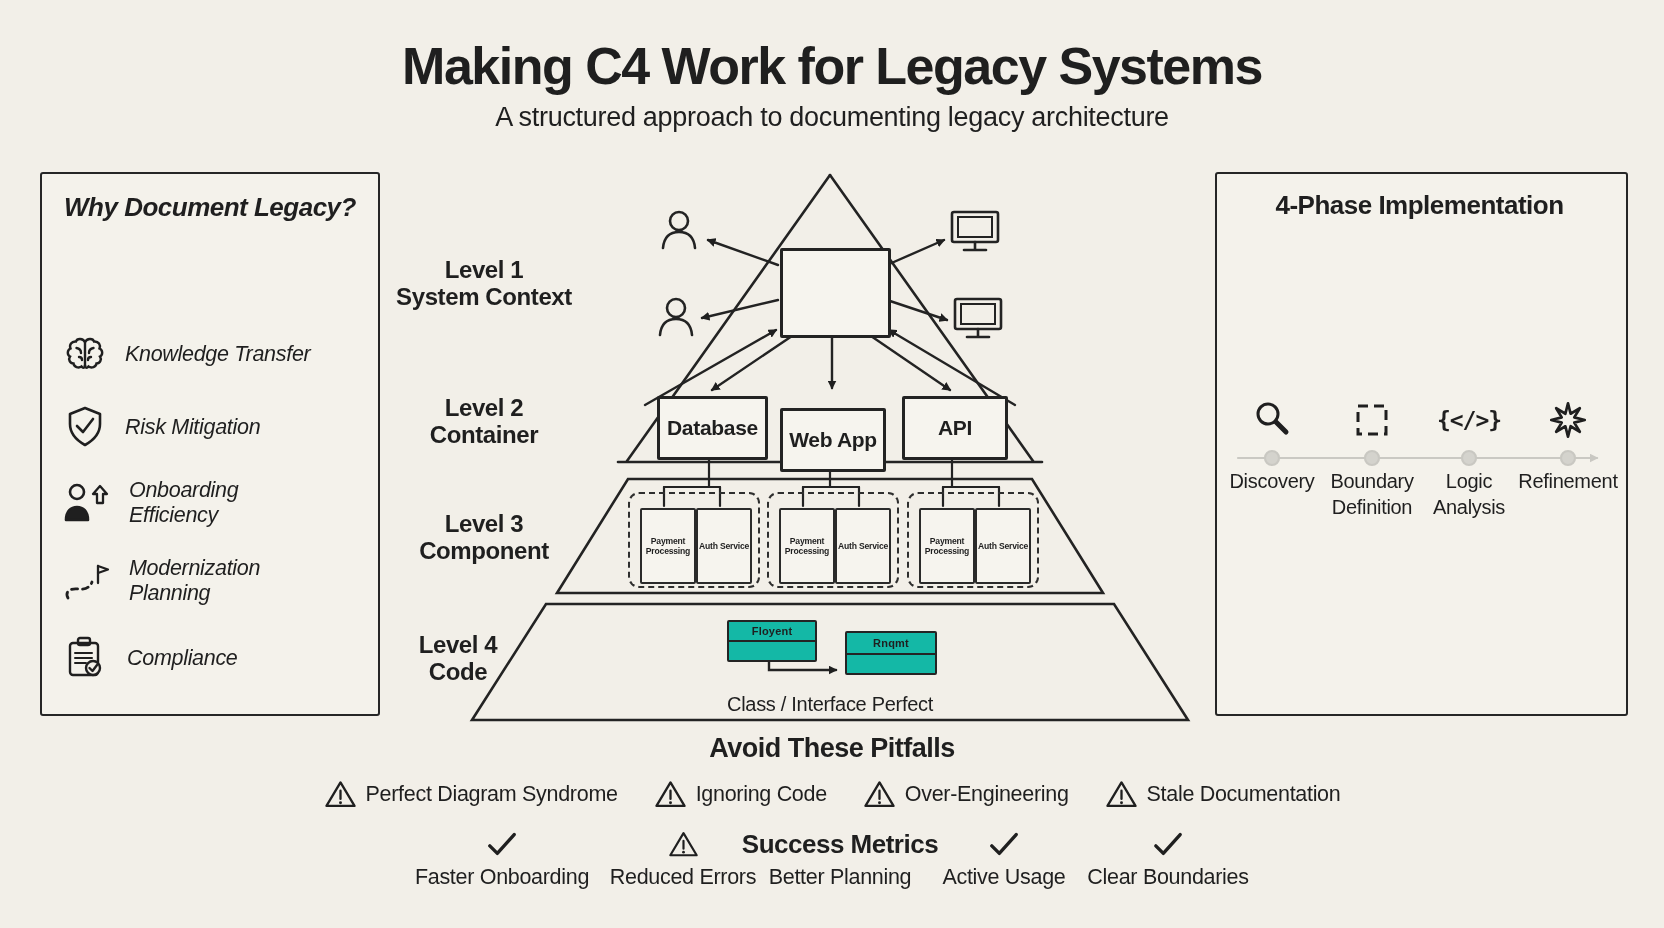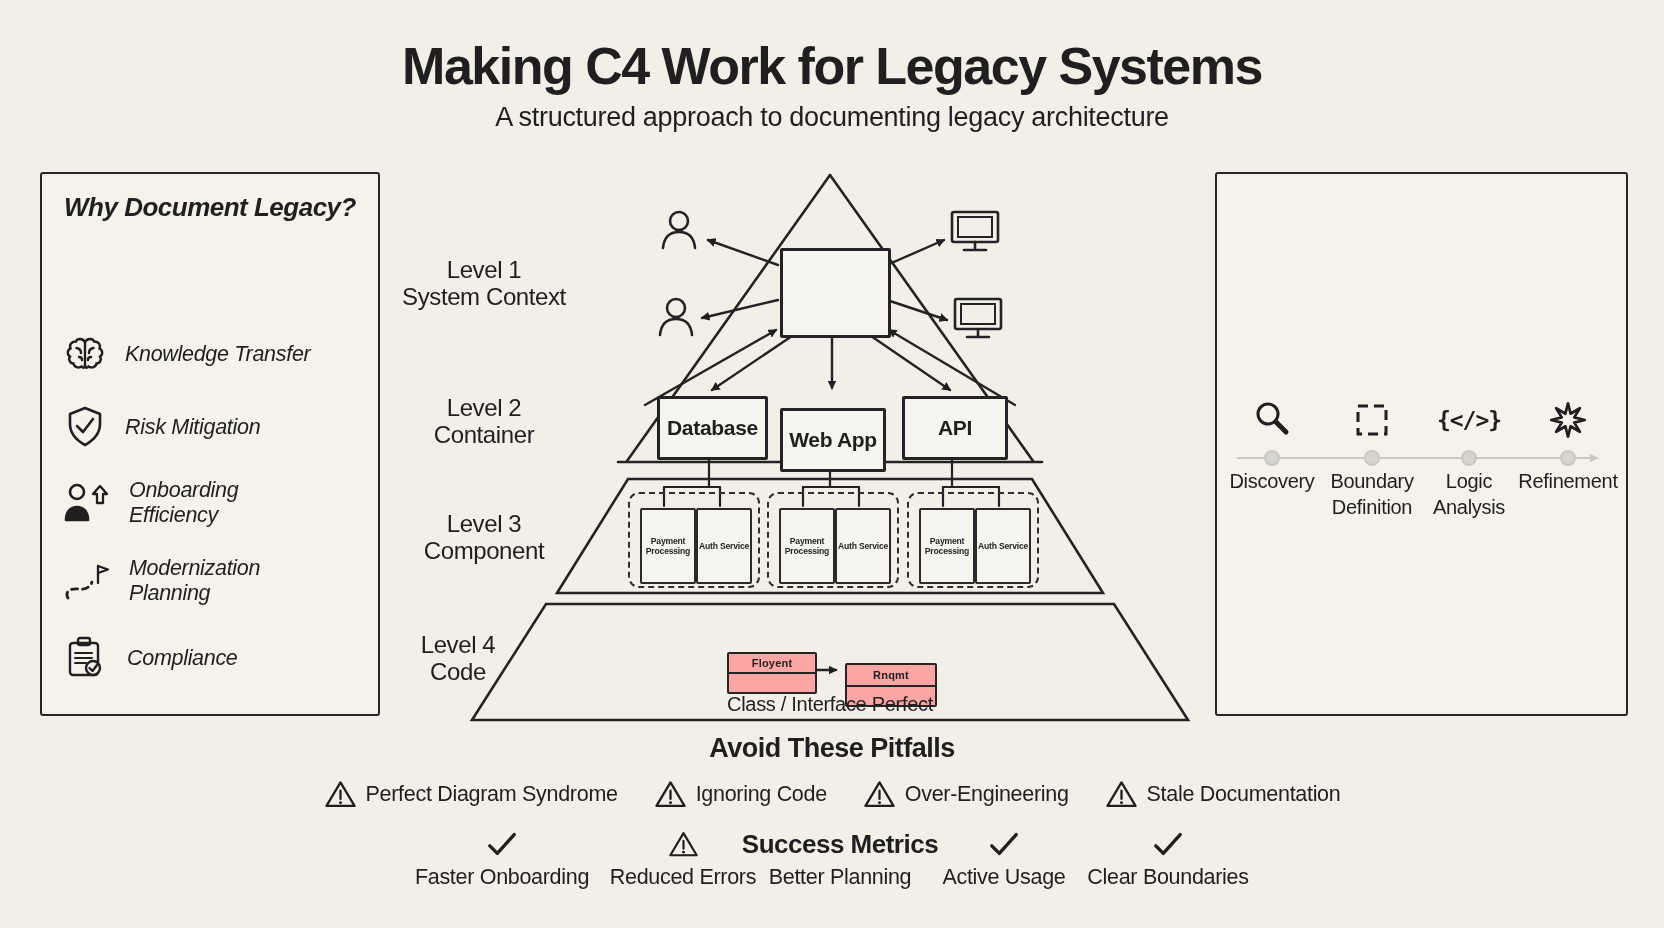--- a/index.html
+++ b/index.html
@@ -9,29 +9,29 @@
     font-family:"Liberation Sans","DejaVu Sans",sans-serif;
   }
   .abs{position:absolute;}
   .underlay{position:absolute;left:0;top:0;width:1664px;height:928px;}
   .title{left:0;top:36px;width:1664px;text-align:center;font-size:52px;font-weight:700;letter-spacing:-1.5px;}
   .subtitle{left:0;top:102px;width:1664px;text-align:center;font-size:27px;font-weight:400;letter-spacing:-0.3px;}
   .panel{border:2.5px solid #262626;border-radius:3px;background:#f4f2ebcc;}
   .panel-title{text-align:center;font-size:26px;font-weight:700;letter-spacing:-0.5px;}
   .wd-item{display:flex;align-items:center;gap:17px;}
   .wd-label{font-size:21.5px;line-height:25px;font-weight:500;width:196px;letter-spacing:-0.3px;}
-  .lvl-label{text-align:center;font-size:24px;font-weight:400;line-height:27px;letter-spacing:-0.4px;}
+  .lvl-label{text-align:center;font-size:24px;font-weight:700;line-height:27px;letter-spacing:-0.4px;}
   .box{border:3px solid #232323;border-radius:2px;background:#f6f4ee;
        display:flex;align-items:center;justify-content:center;
        font-weight:700;font-size:21px;letter-spacing:-0.3px;}
   .group{border:2px dashed #2e2e2e;border-radius:11px;background:transparent;}
   .comp{border:2px solid #2a2a2a;border-radius:2px;background:#f6f4ee;
         display:flex;align-items:center;justify-content:center;text-align:center;
         font-size:8.6px;font-weight:700;line-height:10.5px;letter-spacing:-0.2px;}
-  .uml{border:2.5px solid #242424;border-radius:2px;background:#fca5a5;margin-top:32px;}
+  .uml{border:2.5px solid #242424;border-radius:2px;background:#14b8a6;}
   .uml-head{border-bottom:2.5px solid #242424;display:flex;align-items:center;justify-content:center;
             font-size:11px;font-weight:700;letter-spacing:0.2px;}
   .caption{text-align:center;font-size:20px;font-weight:500;letter-spacing:-0.3px;}
   .phase-col{display:flex;flex-direction:column;align-items:center;width:116px;}
   .p-icon{height:48px;display:flex;align-items:center;justify-content:center;}
   .p-label{margin-top:24px;text-align:center;font-size:20px;line-height:26px;font-weight:500;letter-spacing:-0.3px;}
   .code-glyph{font-family:"DejaVu Sans Mono","Liberation Mono",monospace;font-size:23px;font-weight:700;letter-spacing:-1px;}
   .section-h{left:0;width:1664px;text-align:center;font-size:27px;font-weight:700;letter-spacing:-0.5px;}
   .pit-row{left:0;top:779px;width:1664px;display:flex;justify-content:center;gap:36px;}
   .pit-item{display:flex;align-items:center;gap:9px;font-size:21.5px;font-weight:500;letter-spacing:-0.3px;}
@@ -217,20 +217,21 @@
 
   <div class="abs uml" style="left:727px;top:620px;width:86px;height:38px;">
     <div class="uml-head" style="height:18px;">Floyent</div>
   </div>
   <div class="abs uml" style="left:845px;top:631px;width:88px;height:40px;">
     <div class="uml-head" style="height:20px;">Rnqmt</div>
   </div>
   <div class="abs caption" style="left:680px;top:693px;width:300px;">Class / Interface Perfect</div>
 
   <div class="abs panel" style="left:1215px;top:172px;width:409px;height:540px;"></div>
+  <div class="abs panel-title" style="left:1215px;top:190px;width:409px;">4-Phase Implementation</div>
 
   <div class="abs phase-col" style="left:1214px;top:396px;">
     <div class="p-icon">
       <svg class="icon" width="44" height="44" viewBox="0 0 44 44" fill="none" stroke="#1f1f1f" stroke-linecap="round">
         <circle cx="18" cy="16" r="10" stroke-width="3"></circle>
         <line x1="26" y1="24" x2="36" y2="34" stroke-width="5"></line>
       </svg>
     </div>
     <div class="p-label">Discovery</div>
   </div>

